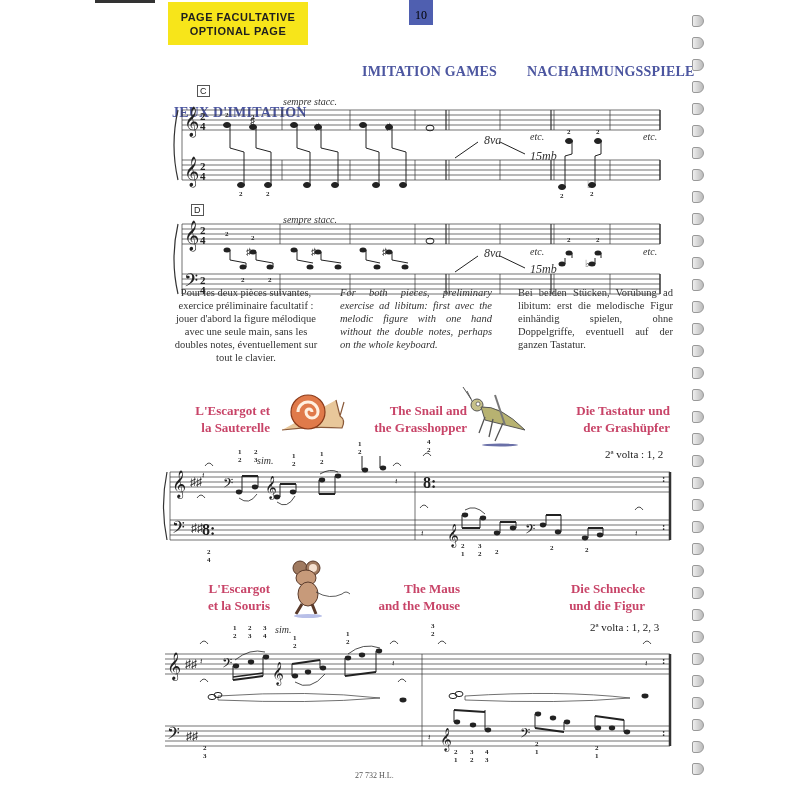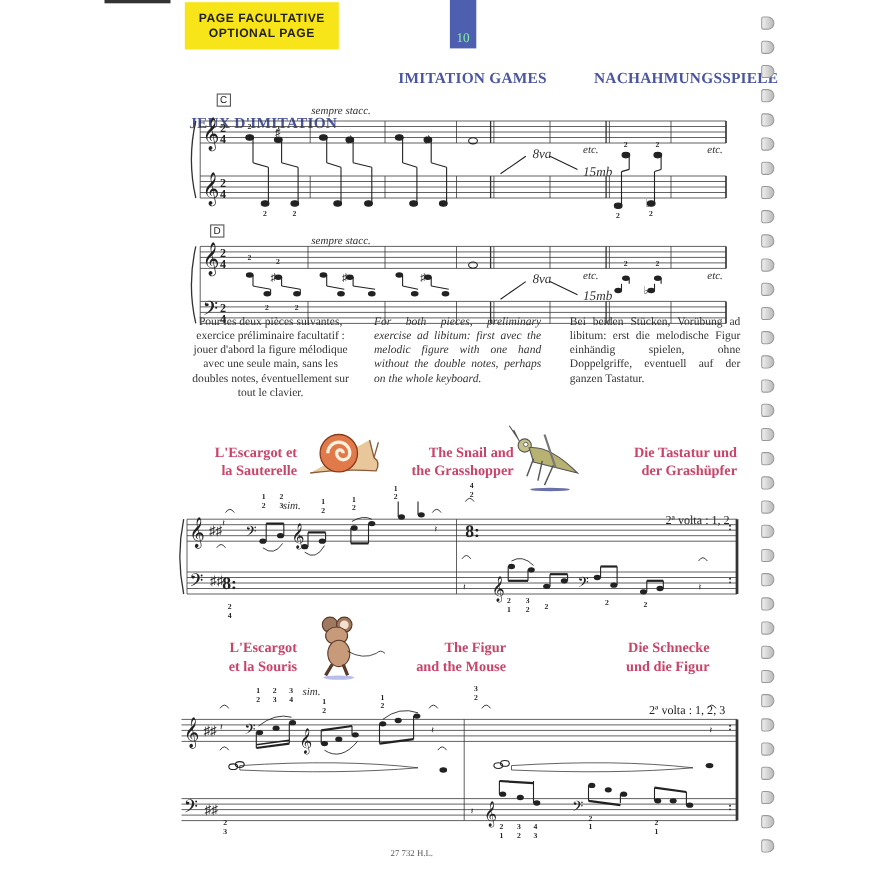--- a/index.html
+++ b/index.html
@@ -1,26 +1,26 @@
 <!DOCTYPE html>
 <html><head>
 <meta charset="utf-8">
 <style>
   html, body { margin:0; padding:0; }
   body { width:800px; height:800px; background:#ffffff; position:relative; overflow:hidden; font-family:"Liberation Serif", serif; color:#222; }
   .page { position:absolute; left:150px; top:0; width:530px; height:800px; background:#fff; }
   .yellow-tag { position:absolute; left:152px; top:2px; width:140px; height:43px; background:#f7e51a; display:flex; flex-direction:column; align-items:center; justify-content:center; font-family:"Liberation Sans", sans-serif; font-weight:bold; font-size:11px; letter-spacing:0.5px; color:#1f1f1f; line-height:14px;margin-left:16px; }
-  .page-num { position:absolute; left:409px; top:0; width:24px; height:44px; background:#4f5fb0; color:#86efac; font-size:12px; display:flex; align-items:flex-end; justify-content:center; padding-bottom:2px; box-sizing:border-box; }
+  .page-num { position:absolute; left:409px; top:0; width:24px; height:25px; background:#4f5fb0; color:#000000; font-size:12px; display:flex; align-items:flex-end; justify-content:center; padding-bottom:2px; box-sizing:border-box; }
   .section-title { position:absolute; top:64px; font-weight:bold; font-size:14px; color:#4c56a0; letter-spacing:0.2px; }
   .mark { position:absolute; font-family:"Liberation Sans", sans-serif; font-size:9px; border:1px solid #555; padding:0 2px; line-height:10px; }
   .italic-small { position:absolute; font-style:italic; font-size:10px; color:#333; }
   .para { position:absolute; top:286px; font-size:10.5px; line-height:13px; color:#333; text-align:justify; width:150px; }
   .para.it { font-style:italic; }
   .piece-title { position:absolute; font-weight:bold; font-size:13px; color:#c84468; text-align:right; line-height:17px; }
-  .volta { position:absolute; font-size:11px; color:#222;margin-top:19px; }
+  .volta { position:absolute; font-size:11px; color:#222; }
   .footer { position:absolute; left:355px; top:771px; font-size:8px; color:#555; }
   .spiral { position:absolute; left:688px; top:10px; width:20px; height:780px; }
   .spiral .coil { position:absolute; left:4px; width:10px; height:10px; border:1px solid #999; border-radius:2px 6px 6px 2px; background:linear-gradient(90deg,#eee,#bbb); }
   .top-shadow { position:absolute; left:95px; top:0; width:60px; height:3px; background:#333; }
   svg { position:absolute; overflow:visible; }
   .decor { position:absolute; }
 </style>
 </head>
 <body>
 
@@ -28,21 +28,21 @@
 <div class="top-shadow"></div>
 
 <div class="yellow-tag">
   <span>PAGE FACULTATIVE</span>
   <span>OPTIONAL PAGE</span>
 </div>
 <div class="page-num">10</div>
 
 <div class="section-title" style="left:172px;margin-top:41px;">JEUX D'IMITATION</div>
 <div class="section-title" style="left:362px;">IMITATION GAMES</div>
-<div class="section-title" style="left:540px;">NACHAHMUNGSSPIELE</div>
+<div class="section-title" style="left:527px;">NACHAHMUNGSSPIELE</div>
 
 <div class="mark" style="left:197px;top:85px;">C</div>
 <div class="italic-small" style="left:283px;top:96px;">sempre stacc.</div>
 <svg style="left:170px;top:108px;" width="500" height="90" viewBox="0 0 500 90">
   <g stroke="#333" stroke-width="0.7">
     <line x1="12" y1="2" x2="490" y2="2"></line>
       <line x1="12" y1="7" x2="490" y2="7"></line>
       <line x1="12" y1="12" x2="490" y2="12"></line>
       <line x1="12" y1="17" x2="490" y2="17"></line>
       <line x1="12" y1="22" x2="490" y2="22"></line>
@@ -405,21 +405,21 @@
   <circle cx="20" cy="8" r="7" fill="#a07a60" stroke="#5a3a2a"></circle>
   <circle cx="33" cy="8" r="7" fill="#a07a60" stroke="#5a3a2a"></circle>
   <circle cx="33" cy="8" r="4" fill="#f4e0d0"></circle>
   <ellipse cx="26" cy="18" rx="10" ry="8" fill="#c79a7a" stroke="#5a3a2a"></ellipse>
   <ellipse cx="28" cy="34" rx="10" ry="12" fill="#c79a7a" stroke="#5a3a2a"></ellipse>
   <path d="M36 32 Q50 40 62 34 Q66 30 70 34" stroke="#333" fill="none" stroke-width="0.8"></path>
   <path d="M22 44 L16 54 M32 44 L36 54" stroke="#5a3a2a" stroke-width="3"></path>
   <ellipse cx="28" cy="56" rx="14" ry="2" fill="#b8bfe8"></ellipse>
 </svg>
 <div class="piece-title" style="left:360px;top:580px;width:100px;">
-  <div>The Figur</div>
+  <div>The Maus</div>
   <div>and the Mouse</div>
 </div>
 <div class="piece-title" style="left:535px;top:580px;width:110px;">
   <div>Die Schnecke</div>
   <div>und die Figur</div>
 </div>
 <div class="volta" style="left:590px;top:621px;">2ª volta : 1, 2, 3</div>
 <div class="italic-small" style="left:275px;top:624px;">sim.</div>
 
 <svg style="left:160px;top:652px;" width="515" height="110" viewBox="0 0 515 110">

